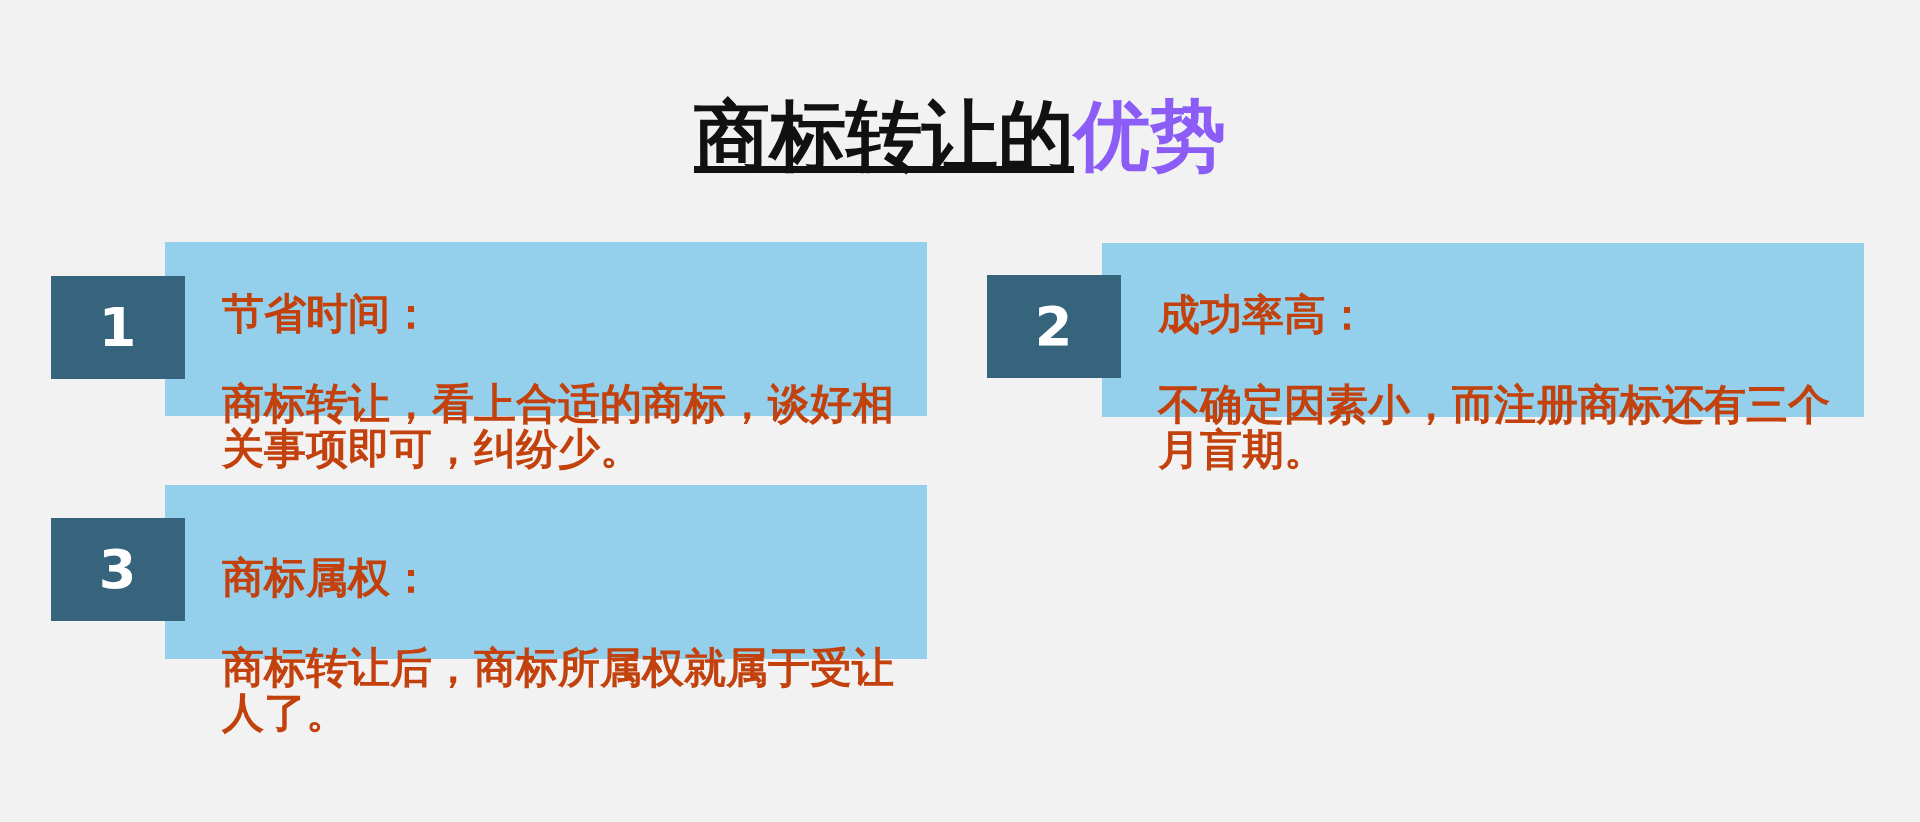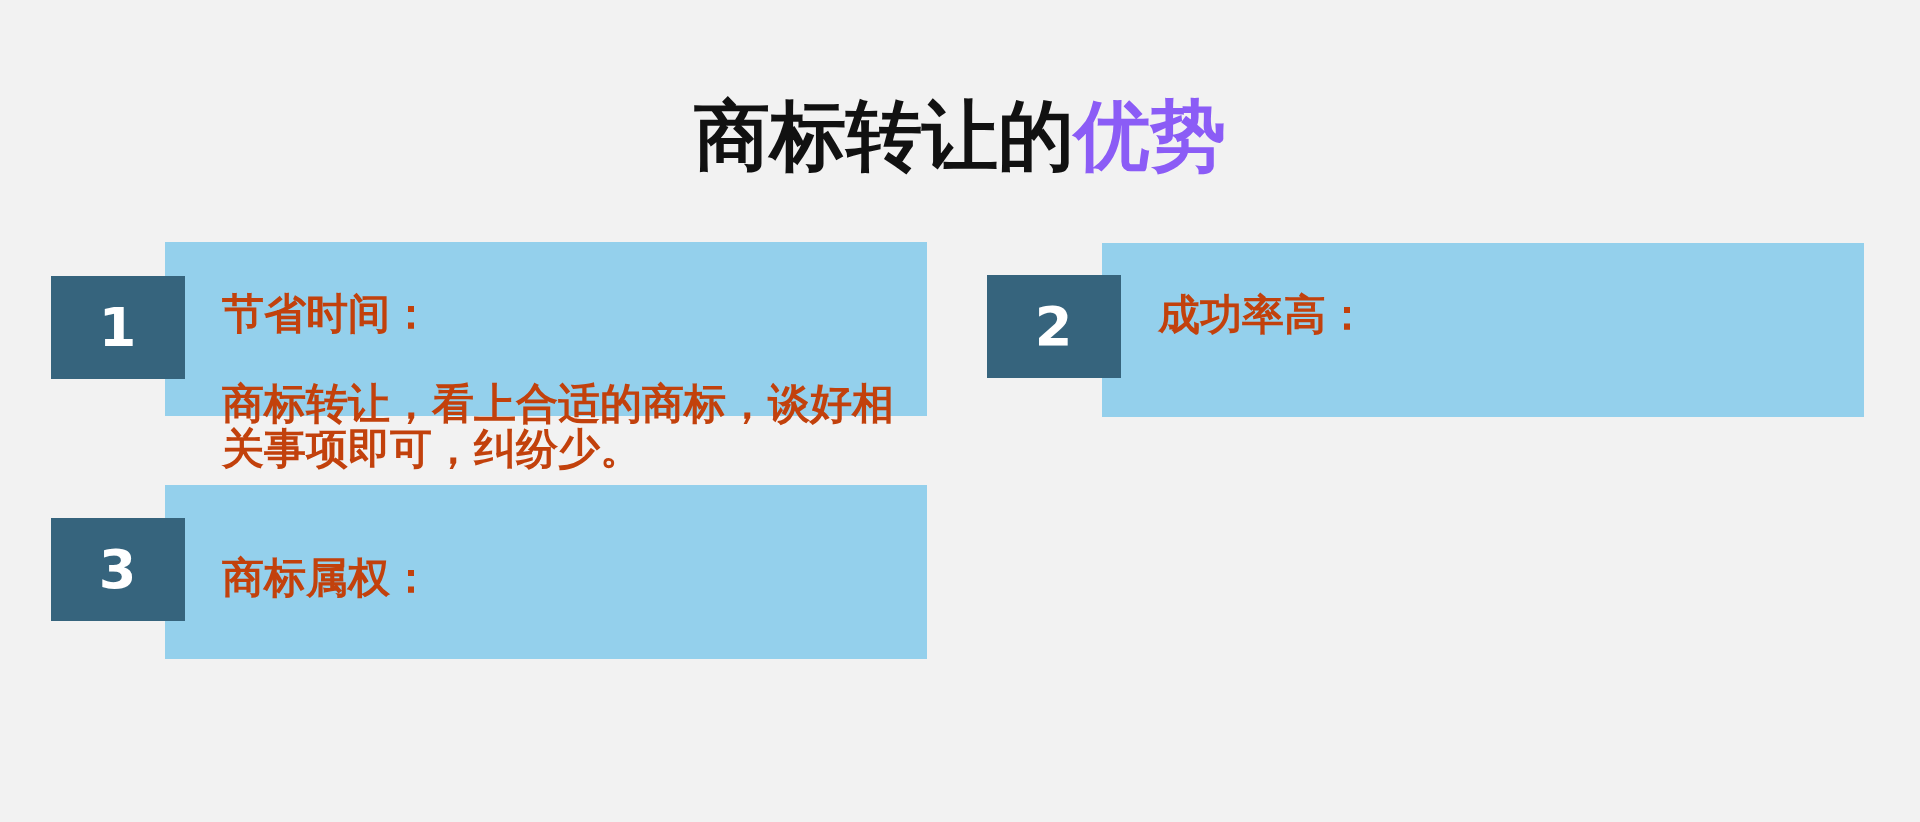--- a/index.html
+++ b/index.html
@@ -29,21 +29,21 @@
     top: 98px;
     width: 1920px;
     text-align: center;
     font-size: 76px;
     line-height: 1.0;
     font-weight: bold;
     letter-spacing: 0px;
     white-space: nowrap;
     color: #111111;
   }
-  .title .t-main { color: #111111; }
+  .title .t-main { color: #111111; text-decoration: underline; }
   .title .t-accent { color: #8b5cf6; }
 
   
   .card {
     position: absolute;
   }
   .card .panel {
     position: absolute;
     background: #94d0ec;
   }
@@ -116,26 +116,28 @@
     </div>
   </div>
 
   <div class="card" id="card-2">
     <div class="panel"></div>
     <div class="numbox">
       <span class="num">2</span>
     </div>
     <div class="body">
       <span class="lead">成功率高：</span>
+      <span class="desc">不确定因素小，而注册商标还有三个月盲期。</span>
     </div>
   </div>
 
   <div class="card" id="card-3">
     <div class="panel"></div>
     <div class="numbox">
       <span class="num">3</span>
     </div>
     <div class="body">
       <span class="lead">商标属权：</span>
+      <span class="desc">商标转让后，商标所属权就属于受让人了。</span>
     </div>
   </div>
 
 </div>
 
 </body></html>

